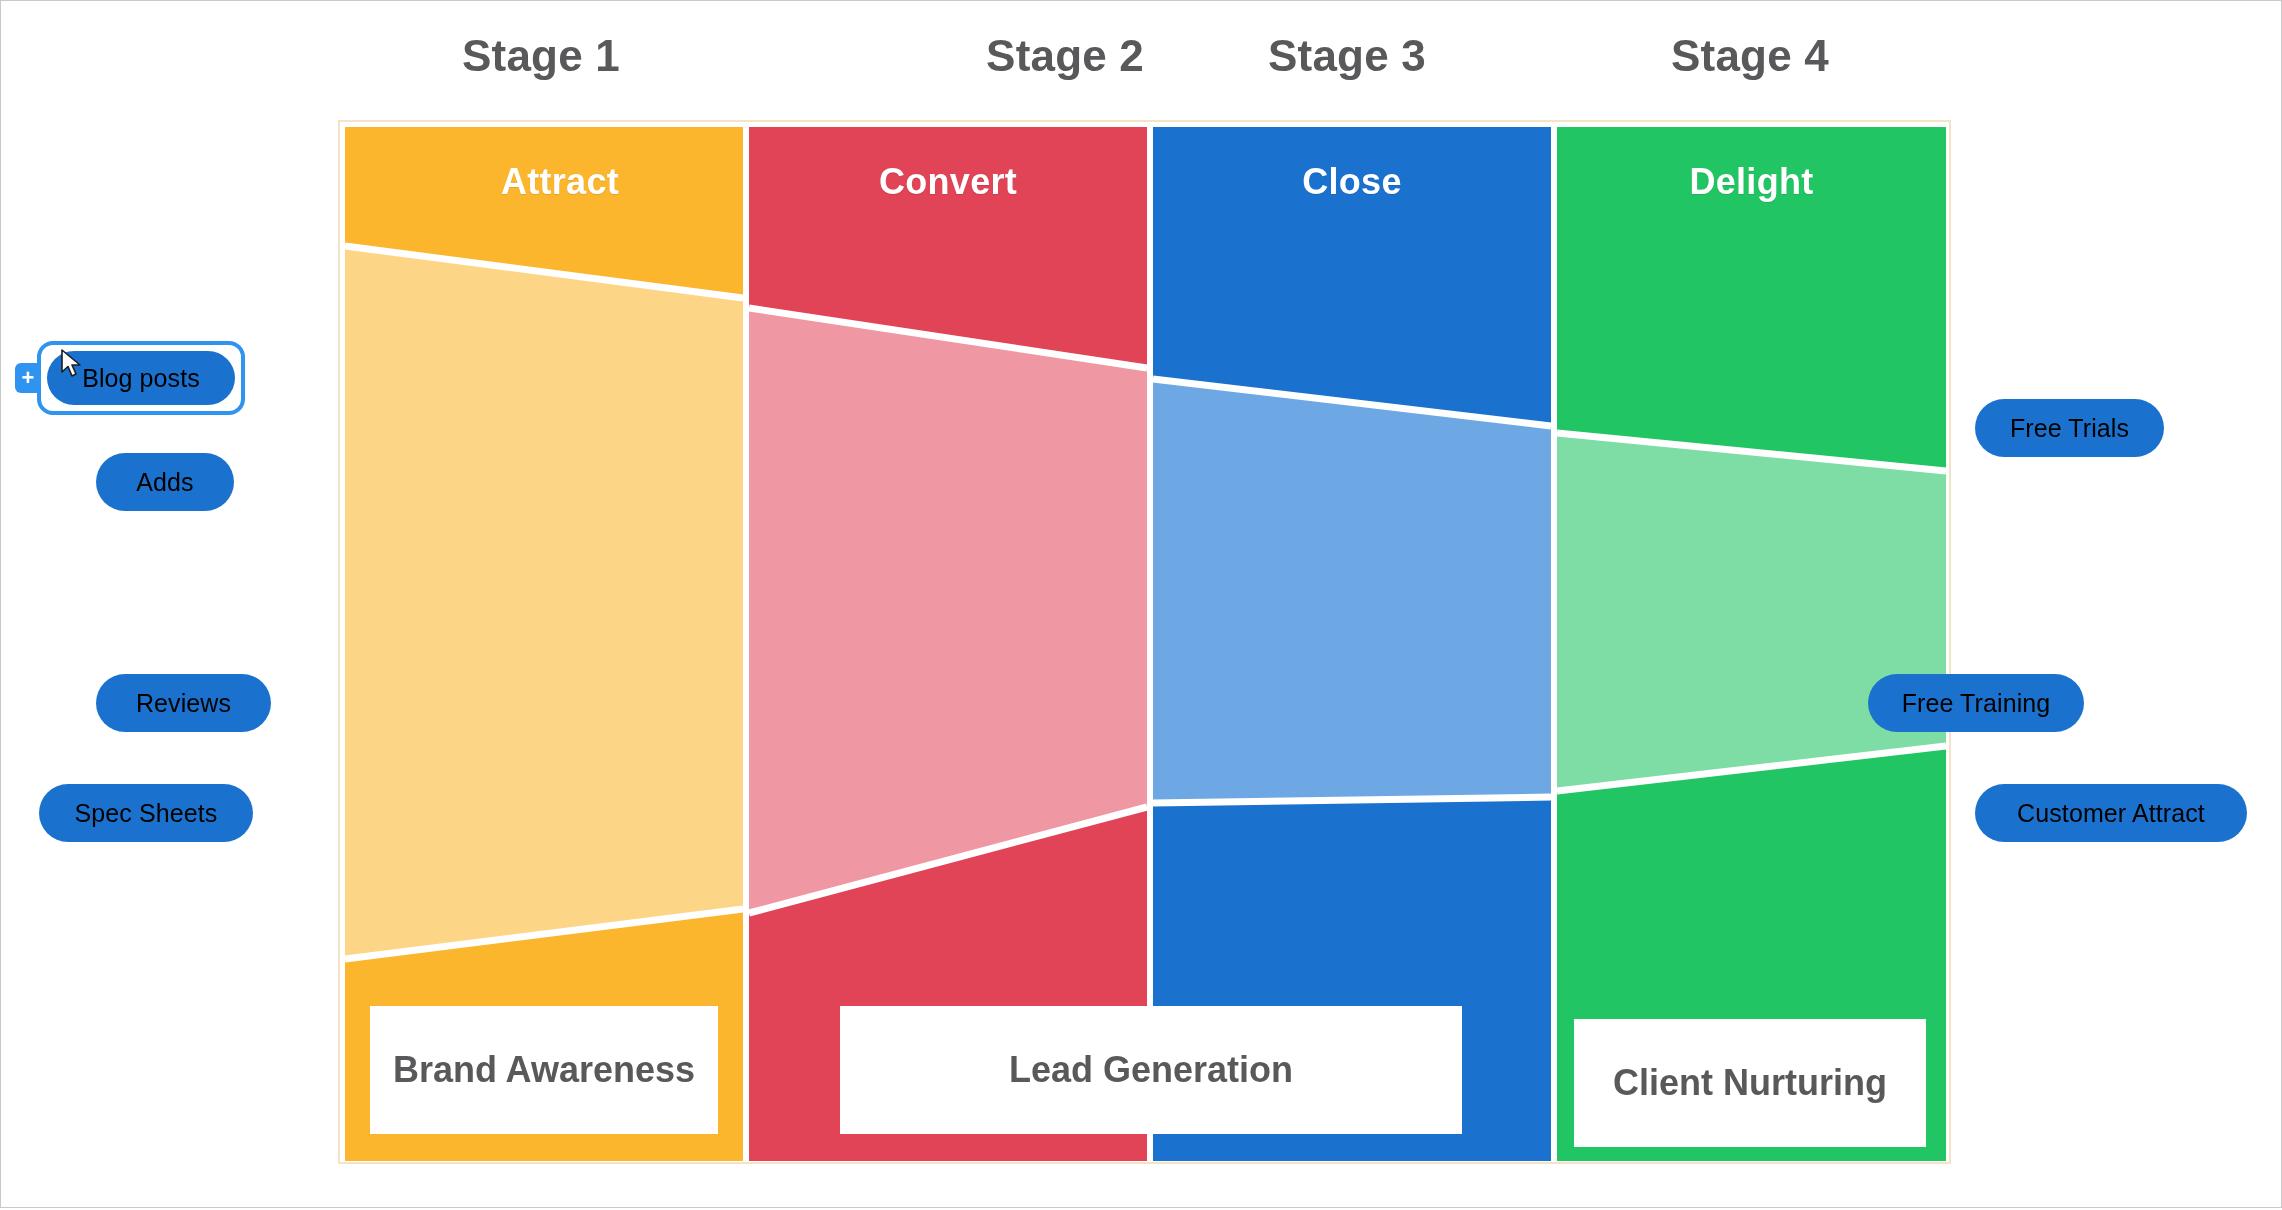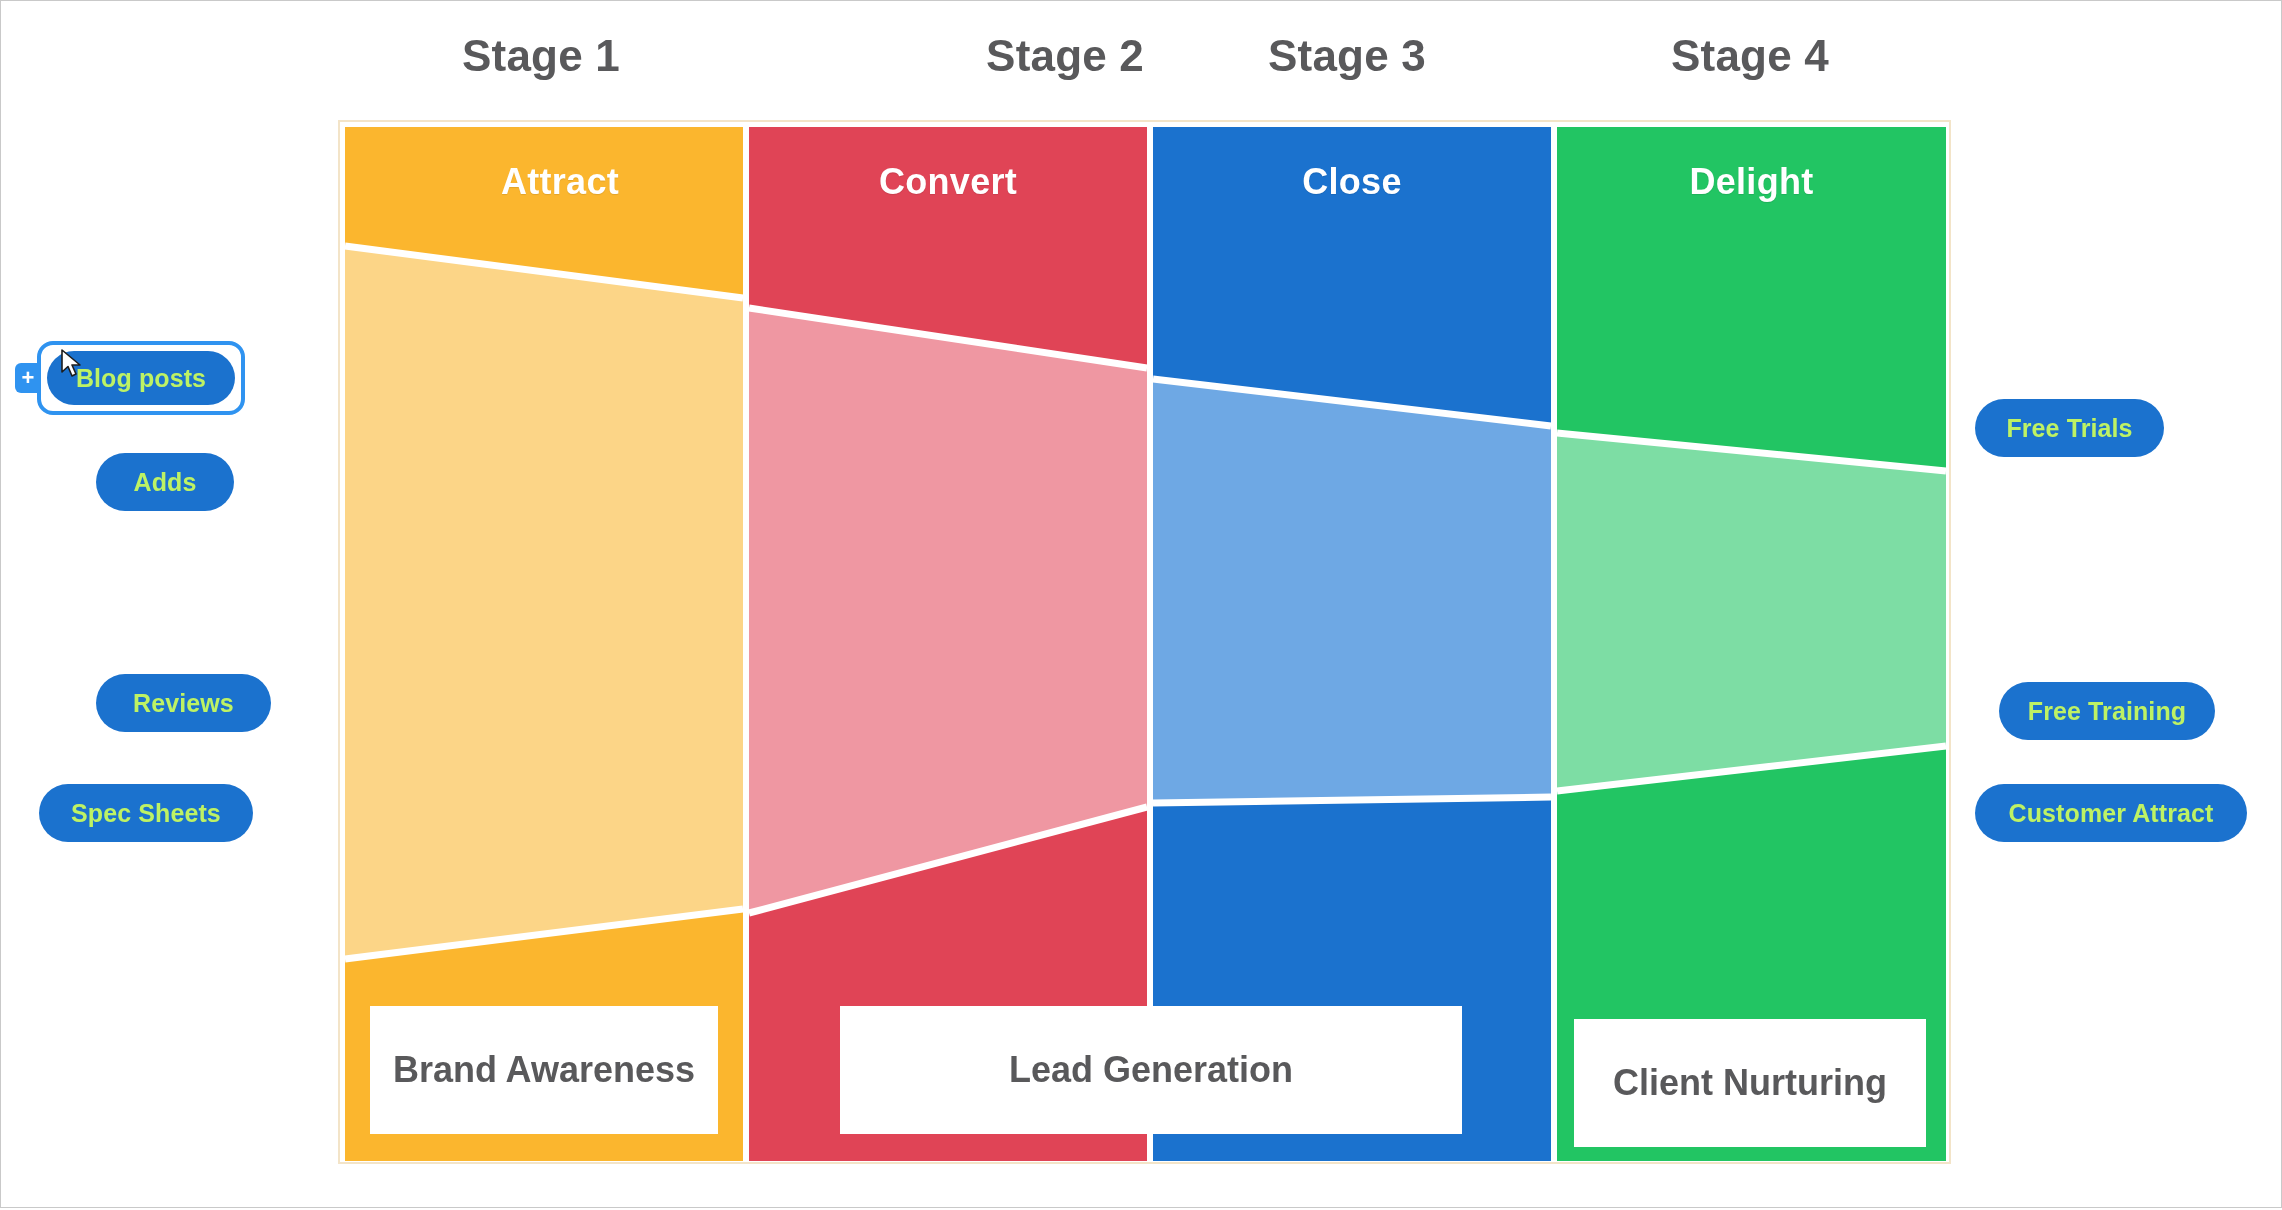--- a/index.html
+++ b/index.html
@@ -67,27 +67,27 @@
     font-weight: bold;
     color: #59595b;
     white-space: nowrap;
     box-sizing: border-box;
   }
 
   
   .pill {
     position: absolute;
     background: #1b72ce;
-    color: #bef264;
+    color: #000000;
     border-radius: 999px;
     display: flex;
     align-items: center;
     justify-content: center;
     font-size: 25px;
-    font-weight: bold;
+    font-weight: normal;
     white-space: nowrap;
     box-sizing: border-box;
     padding: 0 22px;
     height: 58px;
     letter-spacing: 0.1px;
   }
 
   
   .pill-selected-wrap {
     position: absolute;
@@ -187,20 +187,20 @@
   <div class="pill-selected-wrap" style="left:36px; top:340px; width:208px; height:74px;">
     <div class="rotate-handle">+</div>
     <div class="pill">Blog posts</div>
   </div>
 
   <div class="pill" style="left:95px; top:452px; width:138px;">Adds</div>
   <div class="pill" style="left:95px; top:673px; width:175px;">Reviews</div>
   <div class="pill" style="left:38px; top:783px; width:214px;">Spec Sheets</div>
 
   <div class="pill" style="left:1974px; top:398px; width:189px;">Free Trials</div>
-  <div class="pill" style="left:1998px; top:673px; width:216px;margin-top:8px;">Free Training</div>
+  <div class="pill" style="left:1867px; top:673px; width:216px;">Free Training</div>
   <div class="pill" style="left:1974px; top:783px; width:272px;">Customer Attract</div>
 
   <svg id="cursor" style="left:60px; top:348px;" viewBox="0 0 22 30">
     <polygon points="1,1 1,23 7,17.5 11,27 15,25 11,16 19,16" fill="#ffffff" stroke="#1d1d1d" stroke-width="1.6" stroke-linejoin="round"></polygon>
   </svg>
 
 </div>
 
 </body></html>

